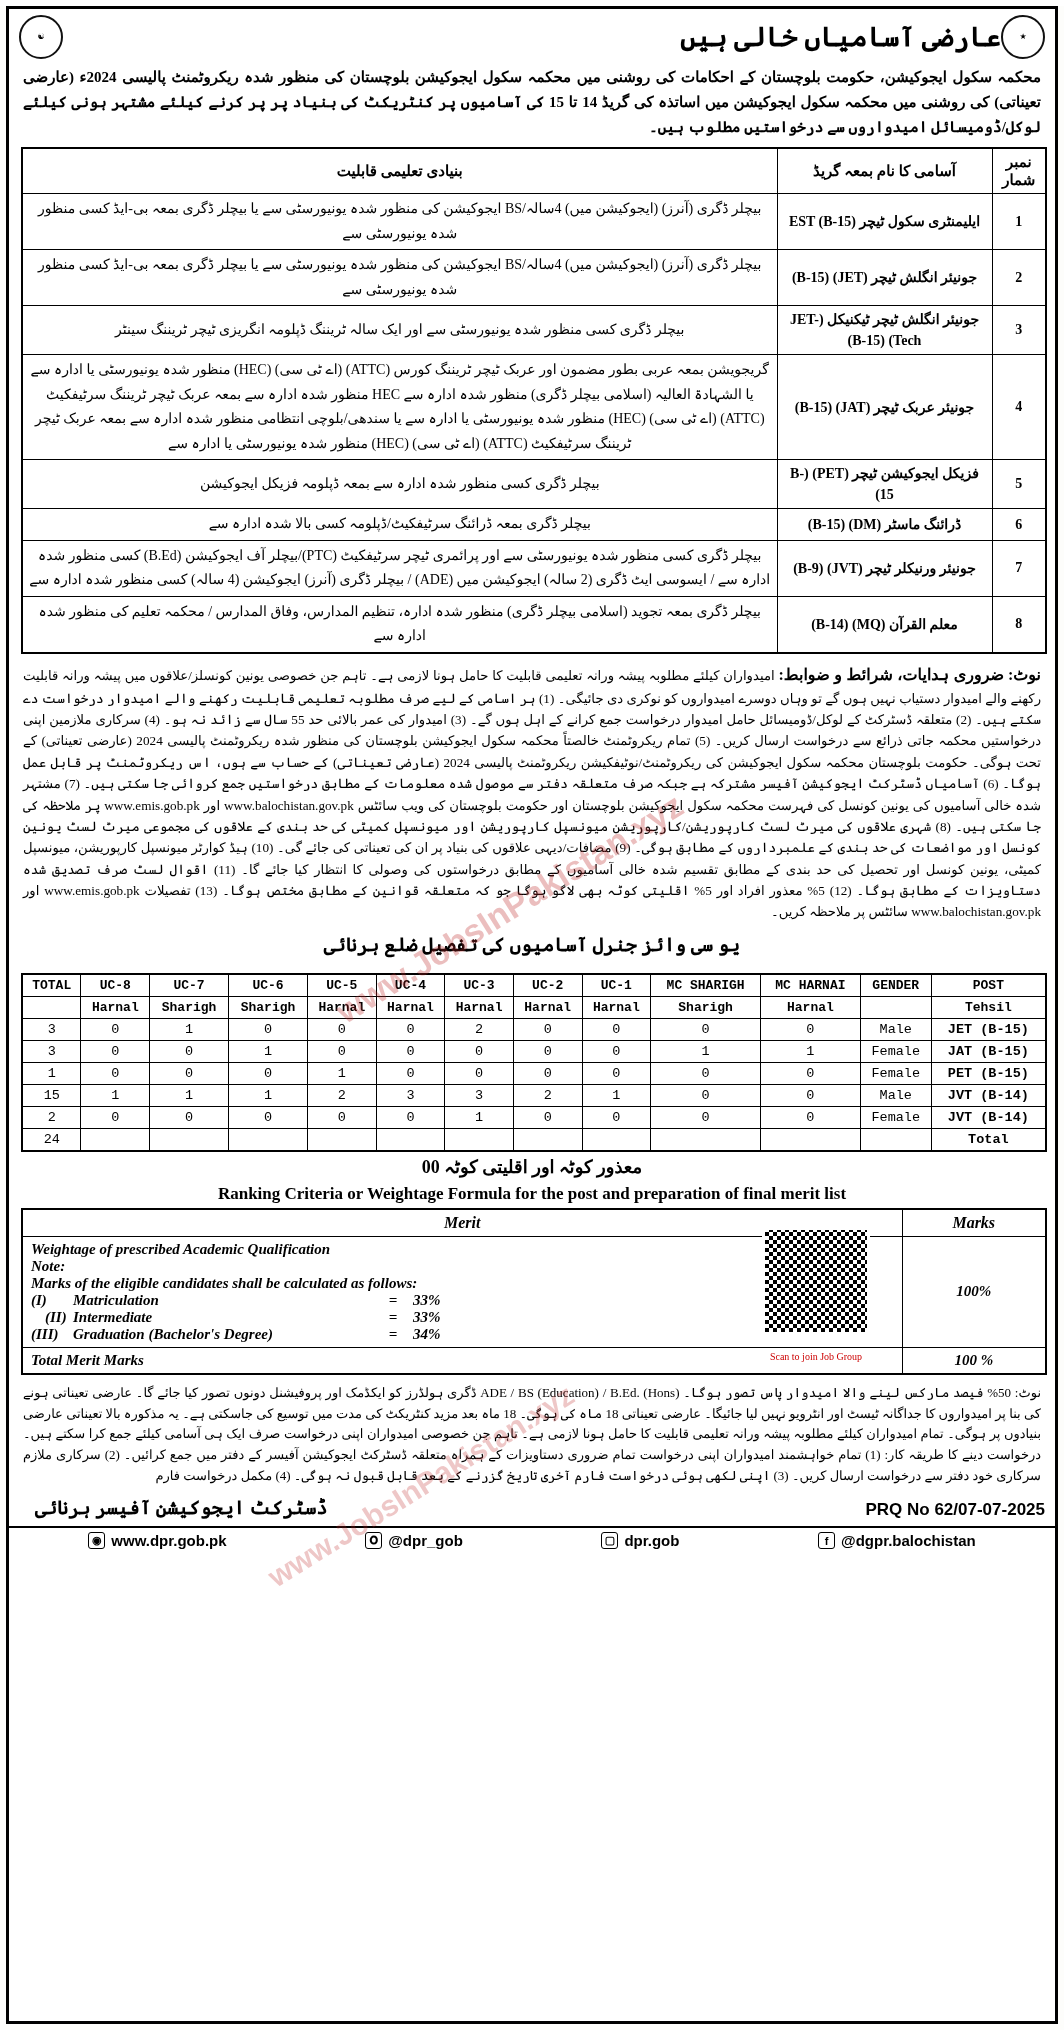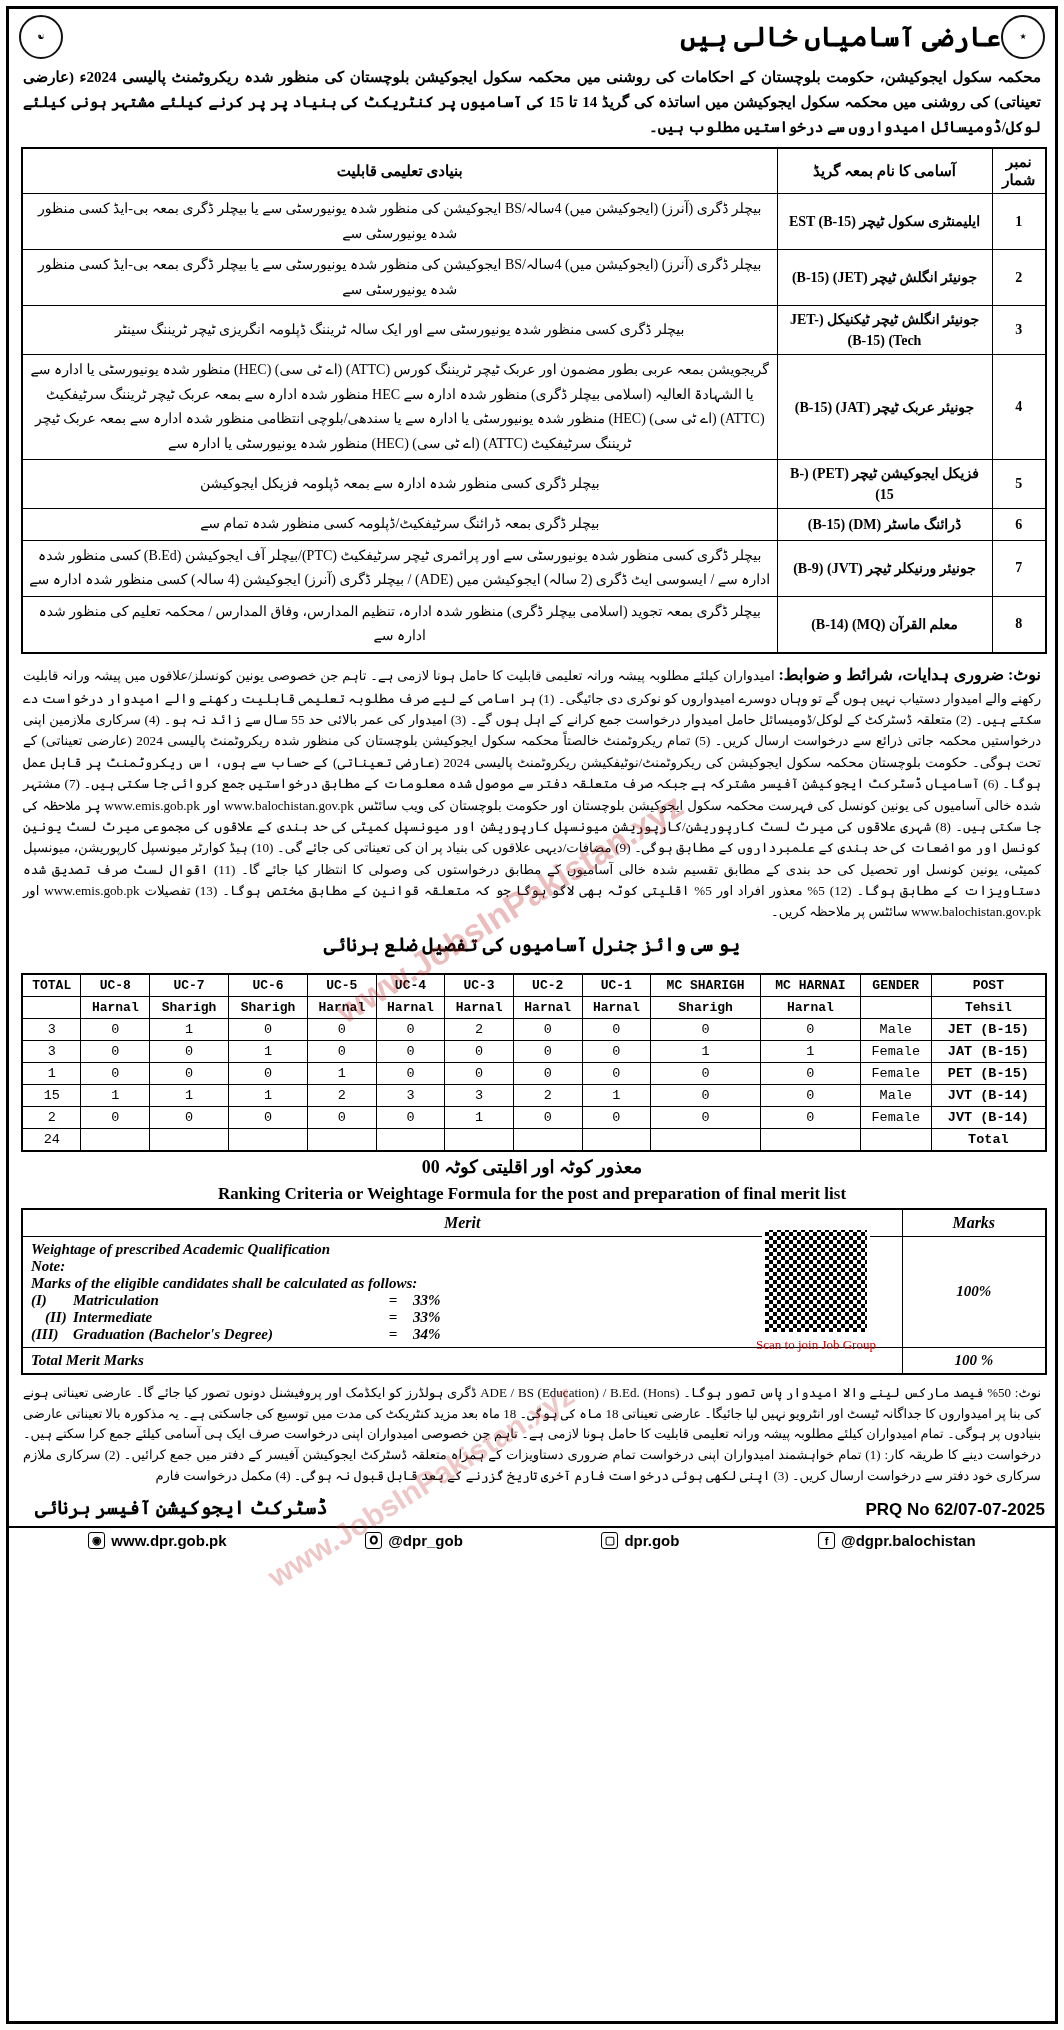--- a/index.html
+++ b/index.html
@@ -160,21 +160,21 @@
   }
   .qr {
     width:108px;height:108px;
     background:
       repeating-linear-gradient(90deg,#000 0 4px,#fff 4px 8px),
       repeating-linear-gradient(0deg,#000 0 4px,#fff 4px 8px);
     background-blend-mode:difference;
     border:3px solid #fff;
     margin:0 auto;
   }
-  .qr-cap { font-size:13px; color:#c00; margin-top:2px; }
+  .qr-cap { font-size:10px; color:#c00; margin-top:16px; }
   
   .fnotes {
     direction:rtl;
     text-align:justify;
     font-size:13px;
     line-height:1.6;
     padding:2px 14px 4px 14px;
   }
   .howto-line {
     direction:rtl;
@@ -286,21 +286,21 @@
           <td class="c-qual">گریجویشن بمعہ عربی بطور مضمون اور عربک ٹیچر ٹریننگ کورس (ATTC) (اے ٹی سی) (HEC) منظور شدہ یونیورسٹی یا ادارہ سے  یا  الشہادۃ العالیہ (اسلامی بیچلر ڈگری) منظور شدہ ادارہ سے HEC منظور شدہ ادارہ سے بمعہ عربک ٹیچر ٹریننگ سرٹیفکیٹ (ATTC) (اے ٹی سی) (HEC) منظور شدہ یونیورسٹی یا ادارہ سے  یا  سندھی/بلوچی انتظامی منظور شدہ ادارہ سے بمعہ عربک ٹیچر ٹریننگ سرٹیفکیٹ (ATTC) (اے ٹی سی) (HEC) منظور شدہ یونیورسٹی یا ادارہ سے</td>
         </tr>
         <tr>
           <td class="c-sr">5</td>
           <td class="c-post">فزیکل ایجوکیشن ٹیچر (PET) (B-15)</td>
           <td class="c-qual">بیچلر ڈگری کسی منظور شدہ ادارہ سے بمعہ ڈپلومہ فزیکل ایجوکیشن</td>
         </tr>
         <tr>
           <td class="c-sr">6</td>
           <td class="c-post">ڈرائنگ ماسٹر (DM) (B-15)</td>
-          <td class="c-qual">بیچلر ڈگری بمعہ ڈرائنگ سرٹیفکیٹ/ڈپلومہ کسی منظور شدہ تمام سے</td>
+          <td class="c-qual">بیچلر ڈگری بمعہ ڈرائنگ سرٹیفکیٹ/ڈپلومہ کسی بالا شدہ ادارہ سے</td>
         </tr>
         <tr>
           <td class="c-sr">7</td>
           <td class="c-post">جونیئر ورنیکلر ٹیچر (JVT) (B-9)</td>
           <td class="c-qual">بیچلر ڈگری کسی منظور شدہ یونیورسٹی سے اور پرائمری ٹیچر سرٹیفکیٹ (PTC)/بیچلر آف ایجوکیشن (B.Ed) کسی منظور شدہ ادارہ سے / ایسوسی ایٹ ڈگری (2 سالہ) ایجوکیشن میں (ADE) / بیچلر ڈگری (آنرز) ایجوکیشن (4 سالہ) کسی منظور شدہ ادارہ سے</td>
         </tr>
         <tr>
           <td class="c-sr">8</td>
           <td class="c-post">معلم القرآن (MQ) (B-14)</td>
           <td class="c-qual">بیچلر ڈگری بمعہ تجوید (اسلامی بیچلر ڈگری) منظور شدہ ادارہ، تنظیم المدارس، وفاق المدارس / محکمہ تعلیم کی منظور شدہ ادارہ سے</td>

